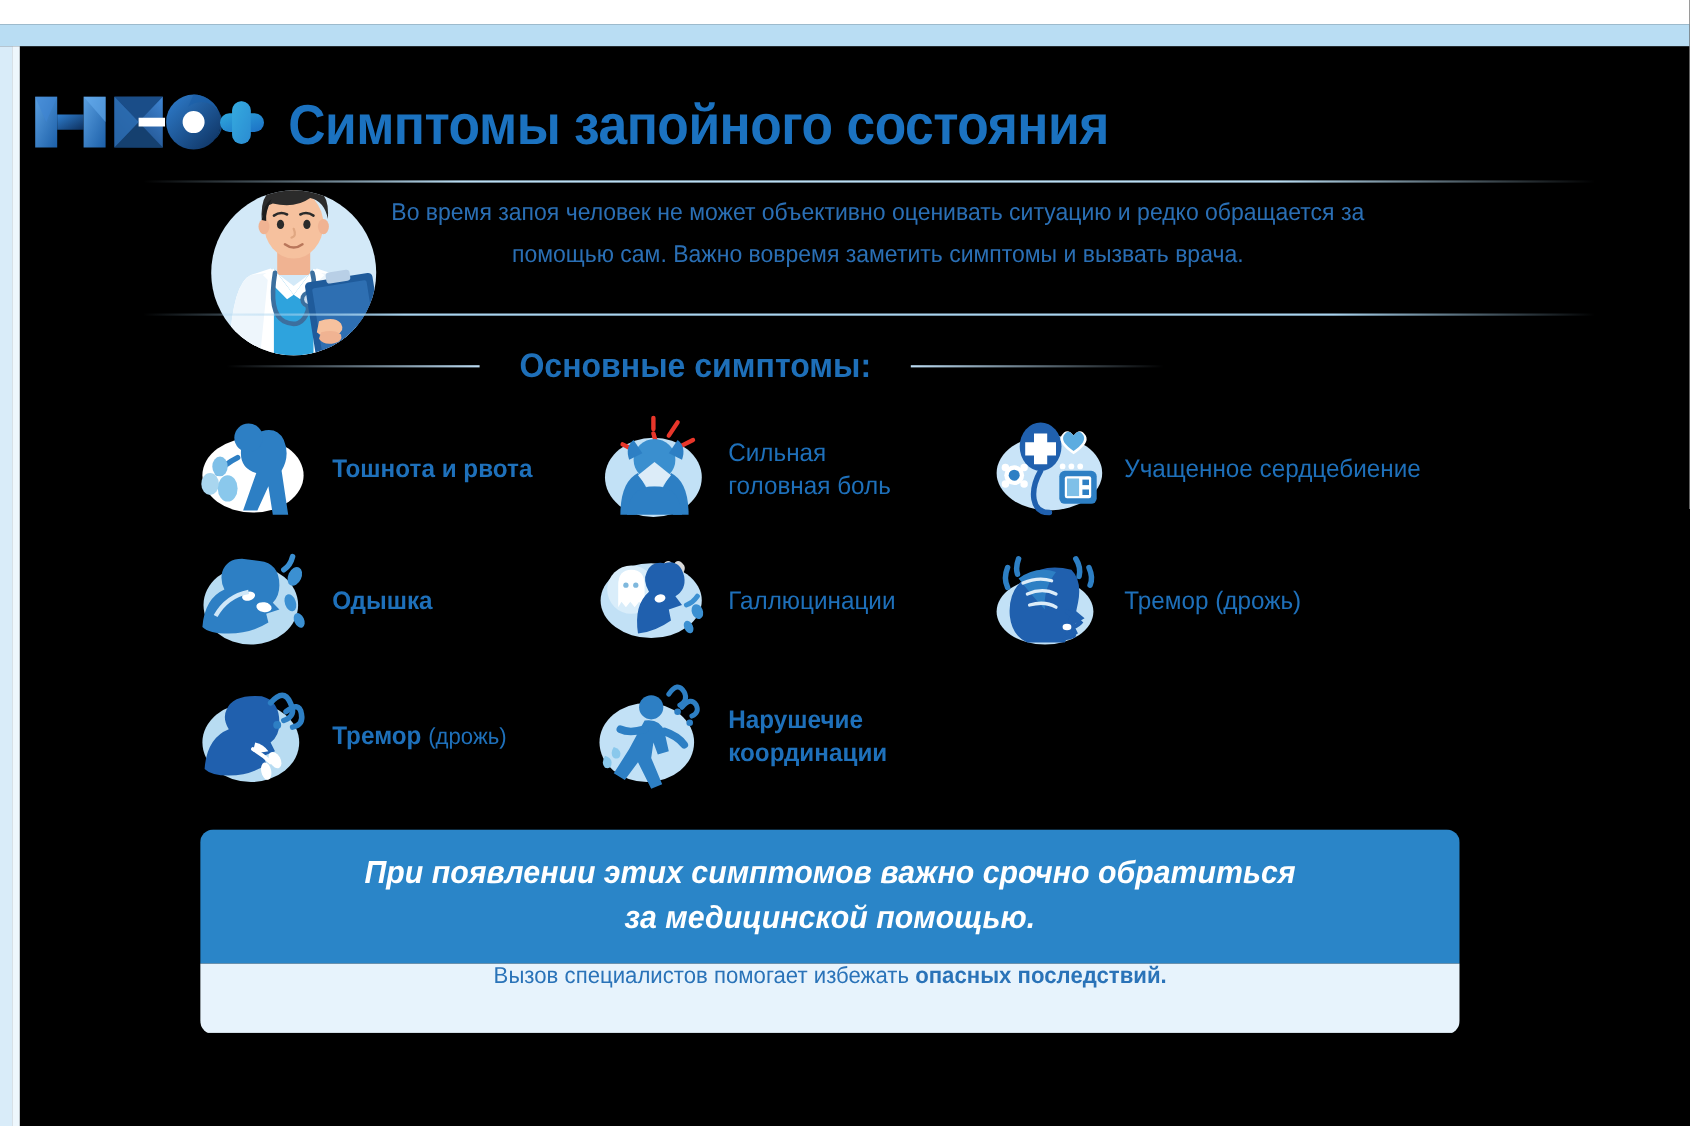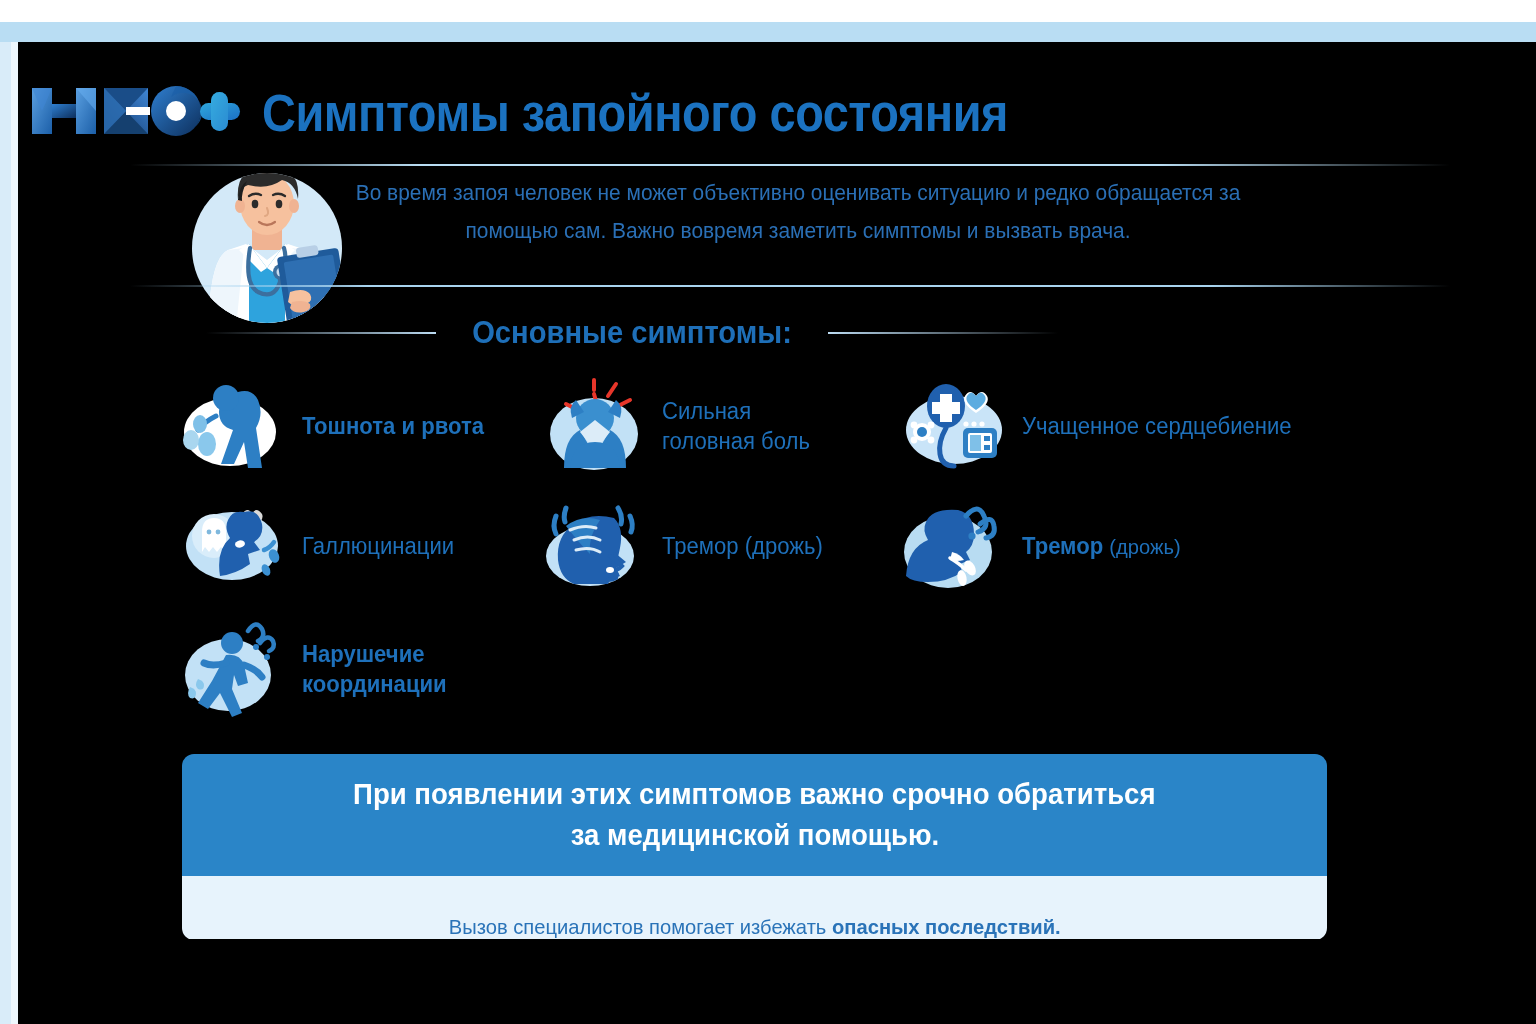--- a/index.html
+++ b/index.html
@@ -65,24 +65,24 @@
   .icon-box svg{display:block;width:108px;height:100px;}
   .cell-label{font-size:23px;color:#1e70ba;line-height:30px;font-weight:bold;
       transform:scaleX(0.96);transform-origin:left center;}
   .cell-label.regular{font-weight:normal;}
   .cell-label .light{font-weight:normal;font-size:21px;}
 
   
   .callout{position:absolute;left:182px;top:732px;width:1145px;height:186px;
     border-radius:12px;overflow:hidden;box-shadow:0 1px 2px rgba(0,0,0,.06);}
   .callout-main{height:122px;background:#2a85c8;display:flex;flex-direction:column;
-    align-items:center;justify-content:center;}
+    align-items:center;justify-content:center;font-style:italic;}
   .callout-line{color:#ffffff;font-size:29px;font-weight:bold;line-height:41px;
     text-align:center;transform:scaleX(0.95);}
-  .callout-sub{height:63px;background:#e7f3fc;display:flex;align-items:flex-end;justify-content:center;}
+  .callout-sub{height:63px;background:#e7f3fc;display:flex;align-items:flex-start;justify-content:center;}
   .callout-sub-text{color:#2a73b8;font-size:21px;text-align:center;transform:scaleX(0.96);}
   .callout-sub-text b{font-weight:bold;}
 </style>
 </head>
 <body>
 
 <div id="page">
 
   <div class="band-top"></div>
   <div class="band-left"></div>
@@ -276,20 +276,38 @@
           <circle cx="31" cy="49" r="3.4" fill="#ffffff"></circle>
           <circle cx="14" cy="64" r="3.4" fill="#ffffff"></circle>
           <circle cx="31" cy="64" r="3.4" fill="#ffffff"></circle>
         </svg>
       </div>
       <div class="cell-label regular">
         <span>Учащенное сердцебиение</span>
       </div>
     </div>
 
+    <div class="cell">
+      <div class="icon-box">
+        <svg viewBox="0 0 108 100">
+          <ellipse cx="48" cy="54" rx="43" ry="36" fill="#b8dcf2"></ellipse>
+          <path d="M60 12 q18 2 18 22 q0 10 -6 16 l6 6 l-12 4 l2 8 q-16 10 -36 10 q-18 0 -24 -6 q2 -26 20 -34 q-4 -8 -2 -16 q4 -12 18 -12 z" fill="#2d7fc4" transform="translate(-4,2)"></path>
+          <ellipse cx="46" cy="46" rx="6" ry="4" fill="#ffffff" transform="rotate(-15 46 46)"></ellipse>
+          <ellipse cx="60" cy="56" rx="7" ry="4.5" fill="#ffffff" transform="rotate(10 60 56)"></ellipse>
+          <path d="M16 64 q10 -18 30 -22" stroke="#cfe7f8" stroke-width="4" fill="none"></path>
+          <path d="M78 22 q6 -4 8 -12" stroke="#3b90d2" stroke-width="5" fill="none" stroke-linecap="round"></path>
+          <ellipse cx="88" cy="28" rx="6" ry="9" fill="#3b90d2" transform="rotate(25 88 28)"></ellipse>
+          <ellipse cx="84" cy="52" rx="5" ry="8" fill="#3b90d2" transform="rotate(-20 84 52)"></ellipse>
+          <ellipse cx="92" cy="68" rx="4.5" ry="7" fill="#3b90d2" transform="rotate(-25 92 68)"></ellipse>
+        </svg>
+      </div>
+      <div class="cell-label">
+        <span>Одышка</span>
+      </div>
+    </div>
 
     <div class="cell">
       <div class="icon-box">
         <svg viewBox="0 0 108 100">
           <ellipse cx="52" cy="50" rx="46" ry="34" fill="#c2e1f6"></ellipse>
           <ellipse cx="34" cy="40" rx="22" ry="22" fill="#d9edfa"></ellipse>
           <path d="M22 36 q0 -14 12 -14 q12 0 12 14 v20 l-5 -5 l-4 5 l-4 -5 l-4 5 l-4 -5 l-3 5 z" fill="#ffffff"></path>
           <circle cx="29" cy="36" r="2.4" fill="#7fb8dd"></circle>
           <circle cx="38" cy="36" r="2.4" fill="#7fb8dd"></circle>
           <path d="M72 18 q4 -8 10 0 q3 6 -10 16 q-13 -10 -10 -16 q6 -8 10 0 z" fill="#ffffff" opacity=".85"></path>

